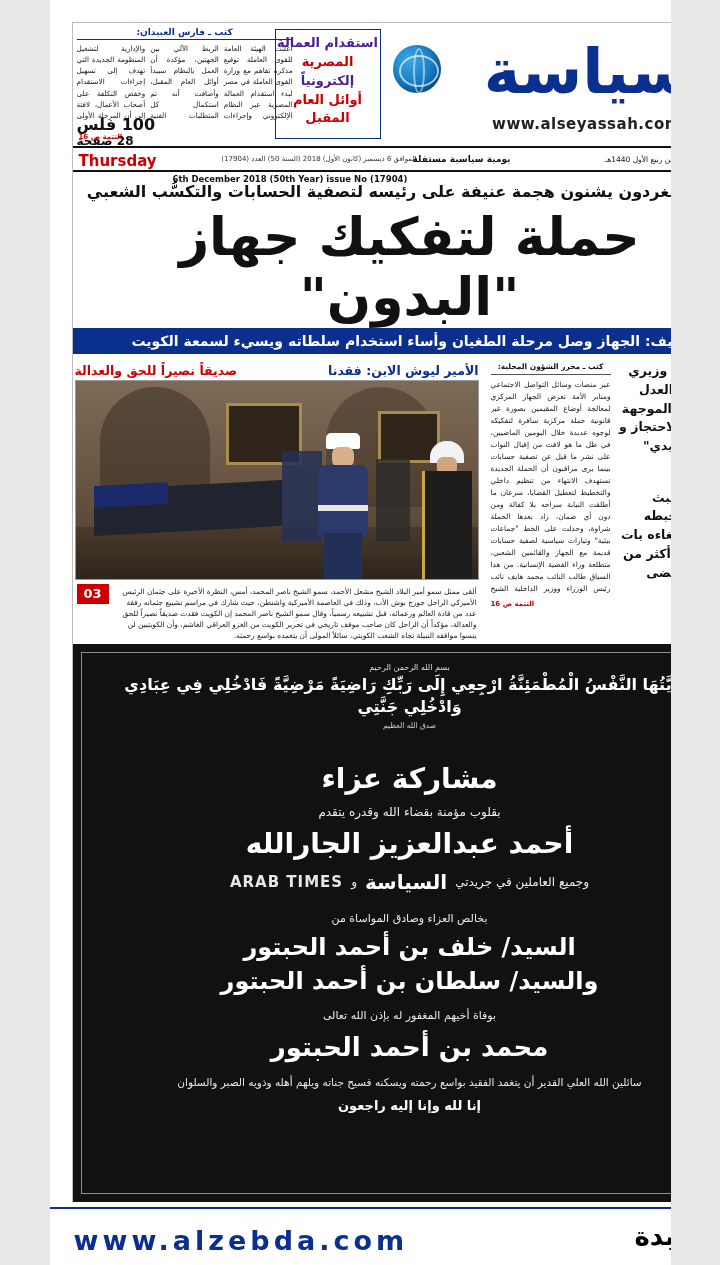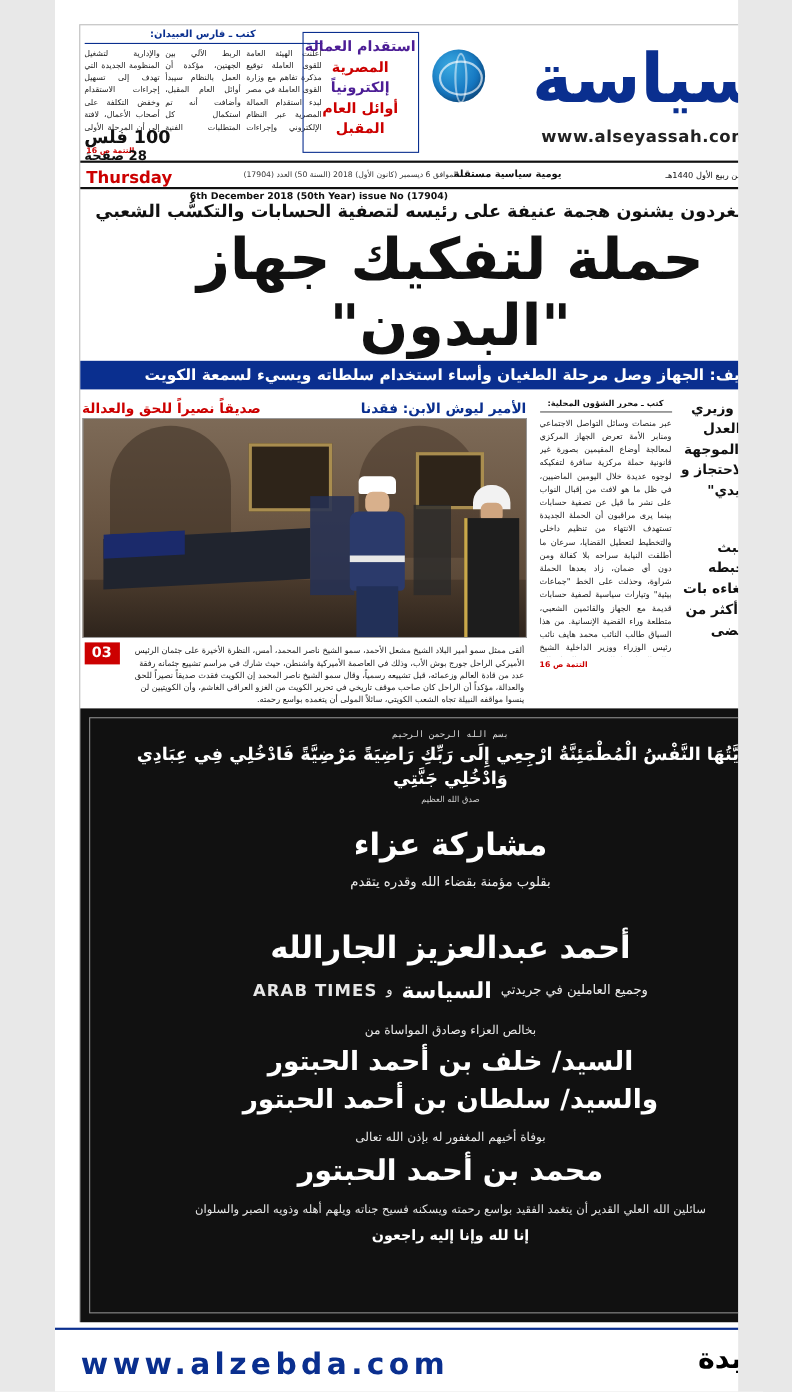--- a/index.html
+++ b/index.html
@@ -186,26 +186,26 @@
   
   .obit{
     position:absolute;left:23px;top:644px;width:674px;height:558px;background:#111;
     padding:8px;box-sizing:border-box;
   }
   .obit-inner{
     width:100%;height:100%;border:1px solid #8d8d8d;box-sizing:border-box;
     display:flex;flex-direction:column;align-items:center;justify-content:flex-start;
     padding:10px 18px;box-sizing:border-box;color:#fff;direction:rtl;text-align:center;
   }
-  .obit .basmala{font-size:8px;color:#ddd;margin-bottom:2px;font-family:Liberation Mono, monospace;}
+  .obit .basmala{font-size:8px;color:#ddd;margin-bottom:2px;}
   .obit .ayah{font-size:16px;font-weight:bold;color:#fff;line-height:1.4;margin-bottom:2px;}
-  .obit .ayah-src{font-size:7.5px;color:#cfcfcf;margin-bottom:12px;}
+  .obit .ayah-src{font-size:7.5px;color:#cfcfcf;margin-bottom:24px;}
   .obit .title{font-size:28px;font-weight:bold;letter-spacing:2px;margin:8px 0 10px;}
   .obit .lead{font-size:12px;color:#eee;margin-bottom:8px;}
-  .obit .name1{font-size:28px;font-weight:bold;margin-bottom:10px;margin-top:29px;}
+  .obit .name1{font-size:28px;font-weight:bold;margin-bottom:10px;}
   .obit .papers-line{
     display:flex;align-items:center;justify-content:center;gap:8px;font-size:12px;color:#eee;margin-bottom:4px;
   }
   .obit .at-logo{
     font-size:15px;font-weight:bold;letter-spacing:1px;color:#e6e6e6;direction:ltr;
     display:inline-flex;align-items:center;gap:4px;
   }
   .obit .sy-logo{font-size:20px;font-weight:bold;color:#fff;}
   .obit .sub{font-size:11px;color:#eaeaea;margin:14px 0 8px;}
   .obit .name2{font-size:24px;font-weight:bold;margin-bottom:6px;}

